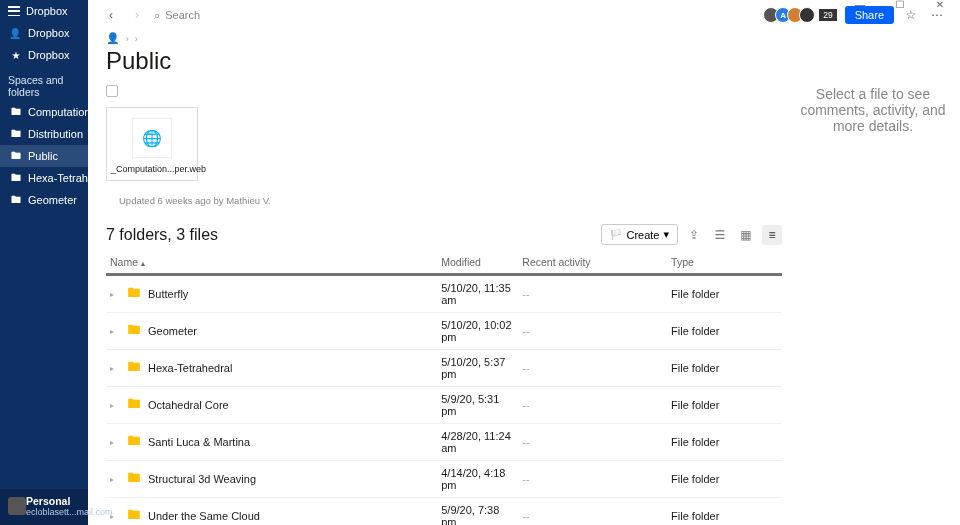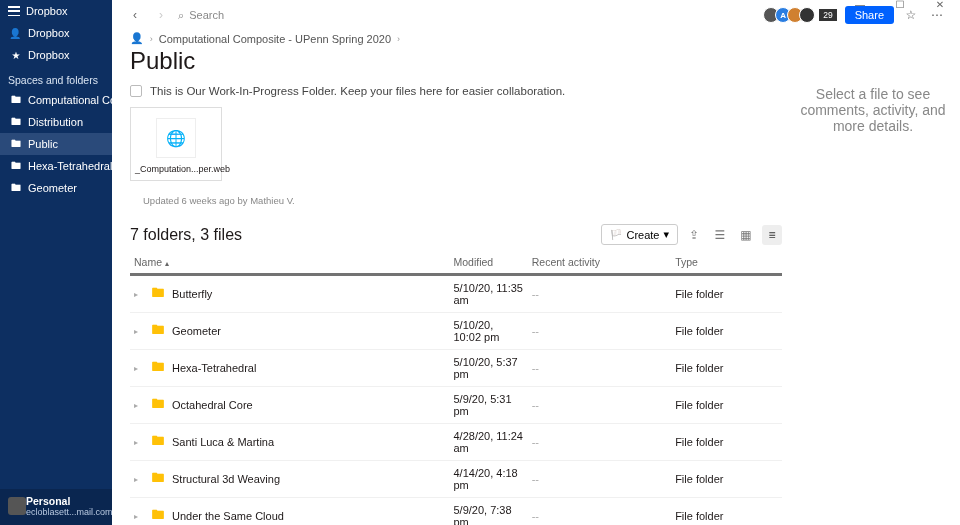--- a/index.html
+++ b/index.html
@@ -4,21 +4,21 @@
 <style>
 * { margin: 0; padding: 0; box-sizing: border-box; }
 body { font-family: -apple-system, BlinkMacSystemFont, "Segoe UI", sans-serif; font-size: 12px; color: #1e1919; overflow: hidden; width: 960px; height: 525px; background: #fff; }
 .app { display: flex; height: 100%; position: relative; }
 
 
 .window-ctrls { position: absolute; top: 0; right: 0; display: flex; z-index: 10; }
 .window-ctrls span { width: 40px; height: 8px; display: flex; align-items: center; justify-content: center; font-size: 10px; color: #666; cursor: default; }
 
 
-.sidebar { width: 112px; background: #0d2f61; color: #fff; display: flex; flex-direction: column; font-size: 11px; }
+.sidebar { width: 88px; background: #0d2f61; color: #fff; display: flex; flex-direction: column; font-size: 11px; }
 .sidebar-top { padding: 5px 8px; display: flex; align-items: center; gap: 6px; font-weight: 500; }
 .ham { display: inline-block; width: 12px; height: 10px; position: relative; }
 .ham:before,.ham:after,.ham span { content: ""; position: absolute; left: 0; right: 0; height: 1.5px; background: #fff; }
 .ham:before { top: 0; } .ham span { top: 4px; } .ham:after { bottom: 0; }
 .sidebar-item { padding: 5px 8px 5px 10px; display: flex; align-items: center; gap: 6px; cursor: pointer; white-space: nowrap; overflow: hidden; text-overflow: ellipsis; }
 .sidebar-item.active { background: #2a4a7a; }
 .sidebar-section { padding: 8px 8px 3px; font-size: 10.5px; color: #d9e4f2; }
 .sb-icon { width: 12px; height: 12px; flex-shrink: 0; display: inline-flex; align-items: center; justify-content: center; font-size: 10px; }
 .sidebar-bottom { margin-top: auto; padding: 6px 8px 8px; display: flex; align-items: center; gap: 0; background: #0a2650; }
 .avatar-sm { width: 18px; height: 18px; border-radius: 3px; background: #555; flex-shrink: 0; }
@@ -151,27 +151,25 @@
       <button class="btn-share">Share</button>
       <span class="ic-btn">☆</span>
       <span class="ic-btn">⋯</span>
     </div>
 
     <div class="content-scroll">
       <div class="content-main">
         <div class="crumbs">
           <span>👤</span>
           <span class="sep">›</span>
-          <span>Computational Composite - UPenn Spring 2020</span>
           <span class="sep">›</span>
         </div>
         <h1 class="page-title">Public</h1>
         <div class="desc-row">
           <span class="chk"></span>
-          <span>This is Our Work-In-Progress Folder. Keep your files here for easier collaboration.</span>
         </div>
         <div class="file-card">
           <div class="file-thumb">🌐</div>
           <div>_Computation...per.web</div>
         </div>
         <div class="updated">Updated 6 weeks ago by Mathieu V.</div>
         <div class="counts">7 folders, 3 files</div>
 
         <div class="list-toolbar">
           <button class="btn-create">

